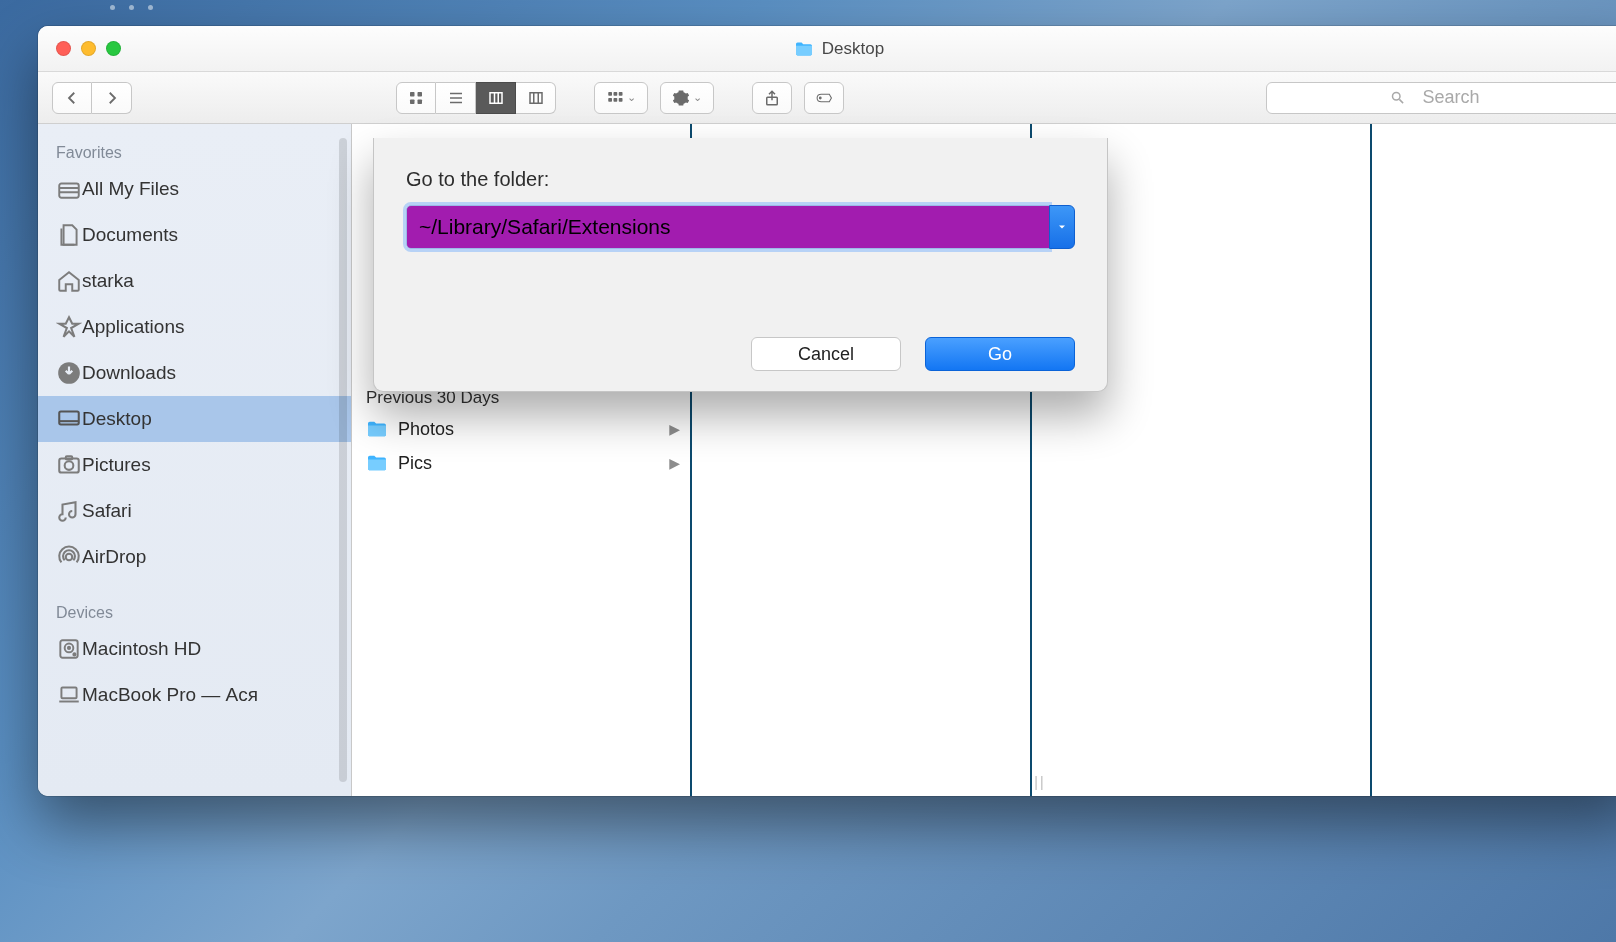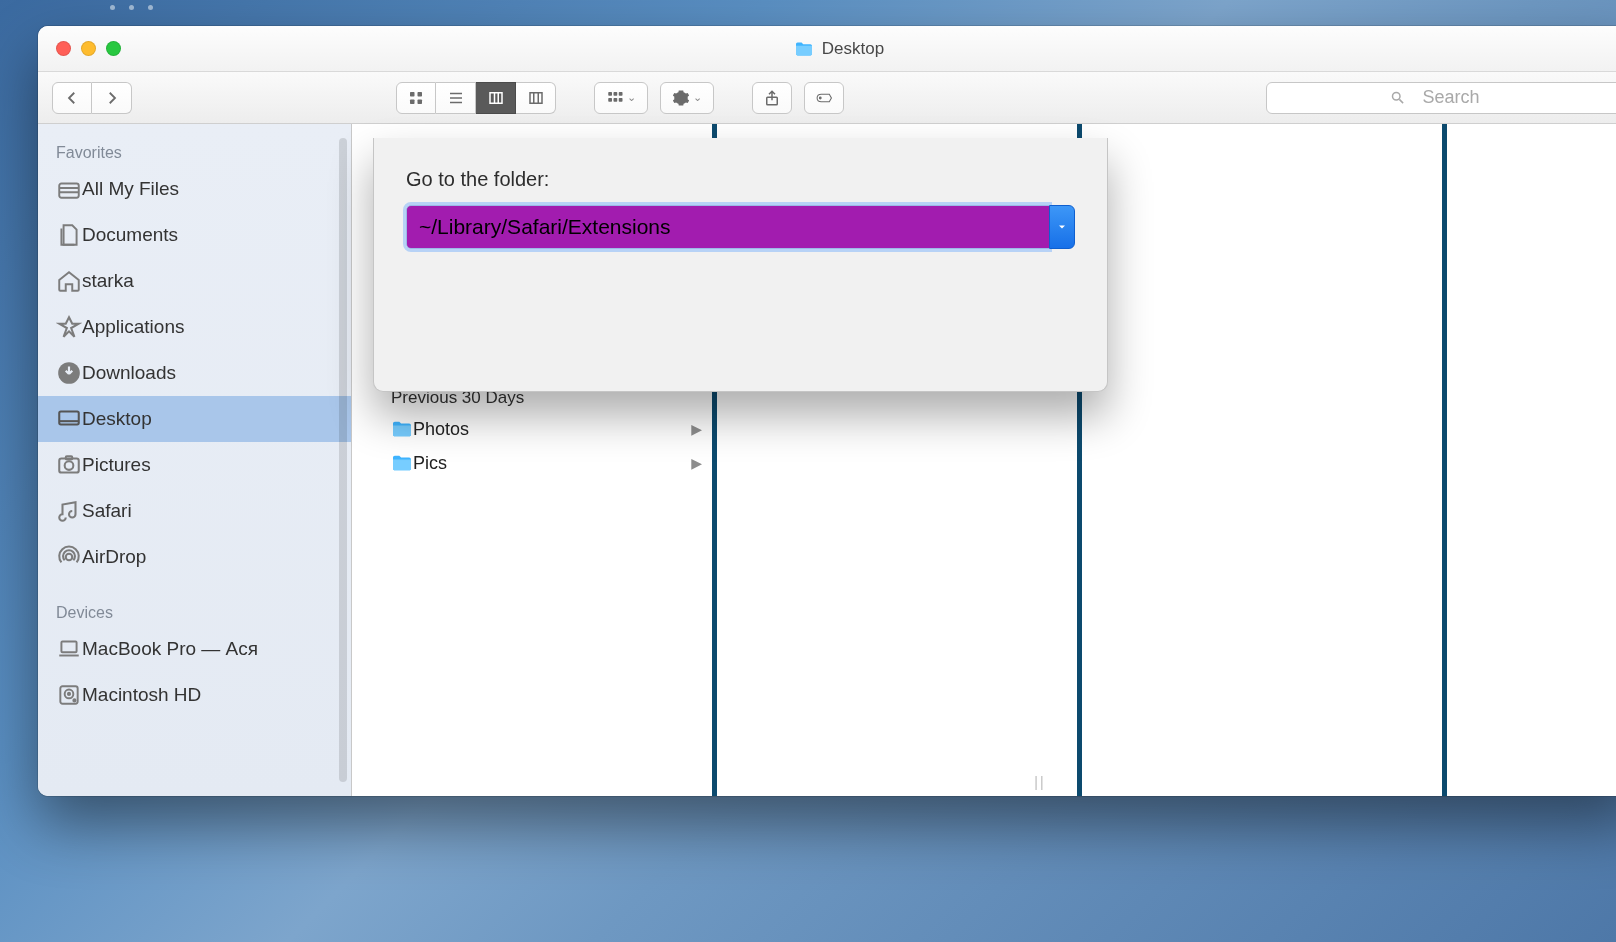--- a/index.html
+++ b/index.html
@@ -104,28 +104,27 @@
       font-size:19px; color:#333;
     }
     .side-item.selected { background:#a9c6ea; }
     .side-item .ico { width:26px; height:26px; display:flex; align-items:center; justify-content:center; color:#7c7c7c; }
     .side-item .ico svg { width:100%; height:100%; }
 
     .browser {
       flex:1; display:flex; min-width:0; background:#fff; position:relative;
     }
     .col {
-      border-right:5px solid #0c4a6e; width: 340px; min-width:340px;
+      border-right:2px solid #0c4a6e; width: 340px; min-width:340px;
       padding-top: 4px;
-      margin-left: 25px;
     }
     .col:last-child { border-right:none; flex:1; }
     .col-header { font-size:17px; color:#333; padding: 8px 14px 4px 14px; }
     .col-item {
-      height: 34px; display:flex; align-items:center; 
+      height: 34px; display:flex; align-items:center; gap:10px;
       padding: 0 10px 0 14px; font-size:18px; color:#222;
     }
     .col-item .mini-folder { width:22px; height:18px; }
     .col-item .arrow { margin-left:auto; color:#8d8d8d; font-size:14px; }
     .col-dragger { position:absolute; bottom:6px; left:688px; transform:translateX(-50%); color:#bcbcbc; font-size:14px; letter-spacing:2px; }
 
     
     .sheet {
       position:absolute; left:335px; top:112px; width:735px; height:254px;
       background:#f1f1f1;
@@ -403,39 +402,39 @@
           </span>
         <span>AirDrop</span>
       </div>
 
       <div style="height:18px"></div>
       <div class="side-section-title">Devices</div>
       <div class="side-item">
         <span class="ico">
             <svg viewBox="0 0 24 24">
               <g fill="none" stroke="currentColor" stroke-width="1.8">
-                <rect x="5" y="5" width="14" height="10" rx="1"></rect>
-                <path d="M3 18h18"></path>
-              </g>
-            </svg>
-          </span>
-        <span>MacBook Pro — Ася</span>
-      </div>
-      <div class="side-item">
-        <span class="ico">
-            <svg viewBox="0 0 24 24">
-              <g fill="none" stroke="currentColor" stroke-width="1.8">
                 <rect x="4" y="4" width="16" height="16" rx="2"></rect>
                 <circle cx="12" cy="11" r="4"></circle>
                 <circle cx="12" cy="11" r="1" fill="currentColor"></circle>
                 <circle cx="17" cy="17" r="1" fill="currentColor"></circle>
               </g>
             </svg>
           </span>
         <span>Macintosh HD</span>
+      </div>
+      <div class="side-item">
+        <span class="ico">
+            <svg viewBox="0 0 24 24">
+              <g fill="none" stroke="currentColor" stroke-width="1.8">
+                <rect x="5" y="5" width="14" height="10" rx="1"></rect>
+                <path d="M3 18h18"></path>
+              </g>
+            </svg>
+          </span>
+        <span>MacBook Pro — Ася</span>
       </div>
 
       <div class="side-scroll"></div>
     </div>
 
     <div class="browser">
       <div class="col" style="padding-top:256px;">
         <div class="col-header">Previous 30 Days</div>
         <div class="col-item">
           <svg class="mini-folder" viewBox="0 0 24 20">
@@ -463,15 +462,19 @@
   <div class="sheet">
     <div class="sheet-title">Go to the folder:</div>
     <div class="sheet-input-wrap">
       <input class="sheet-input" value="~/Library/Safari/Extensions" style="">
       <div class="sheet-dd">
         <svg viewBox="0 0 24 24">
             <path fill="currentColor" d="M6 9l6 6 6-6z"></path>
           </svg>
       </div>
     </div>
+    <div class="sheet-btns">
+      <div class="dbtn cancel">Cancel</div>
+      <div class="dbtn go">Go</div>
+    </div>
   </div>
 
 </div>
 
 </body></html>

